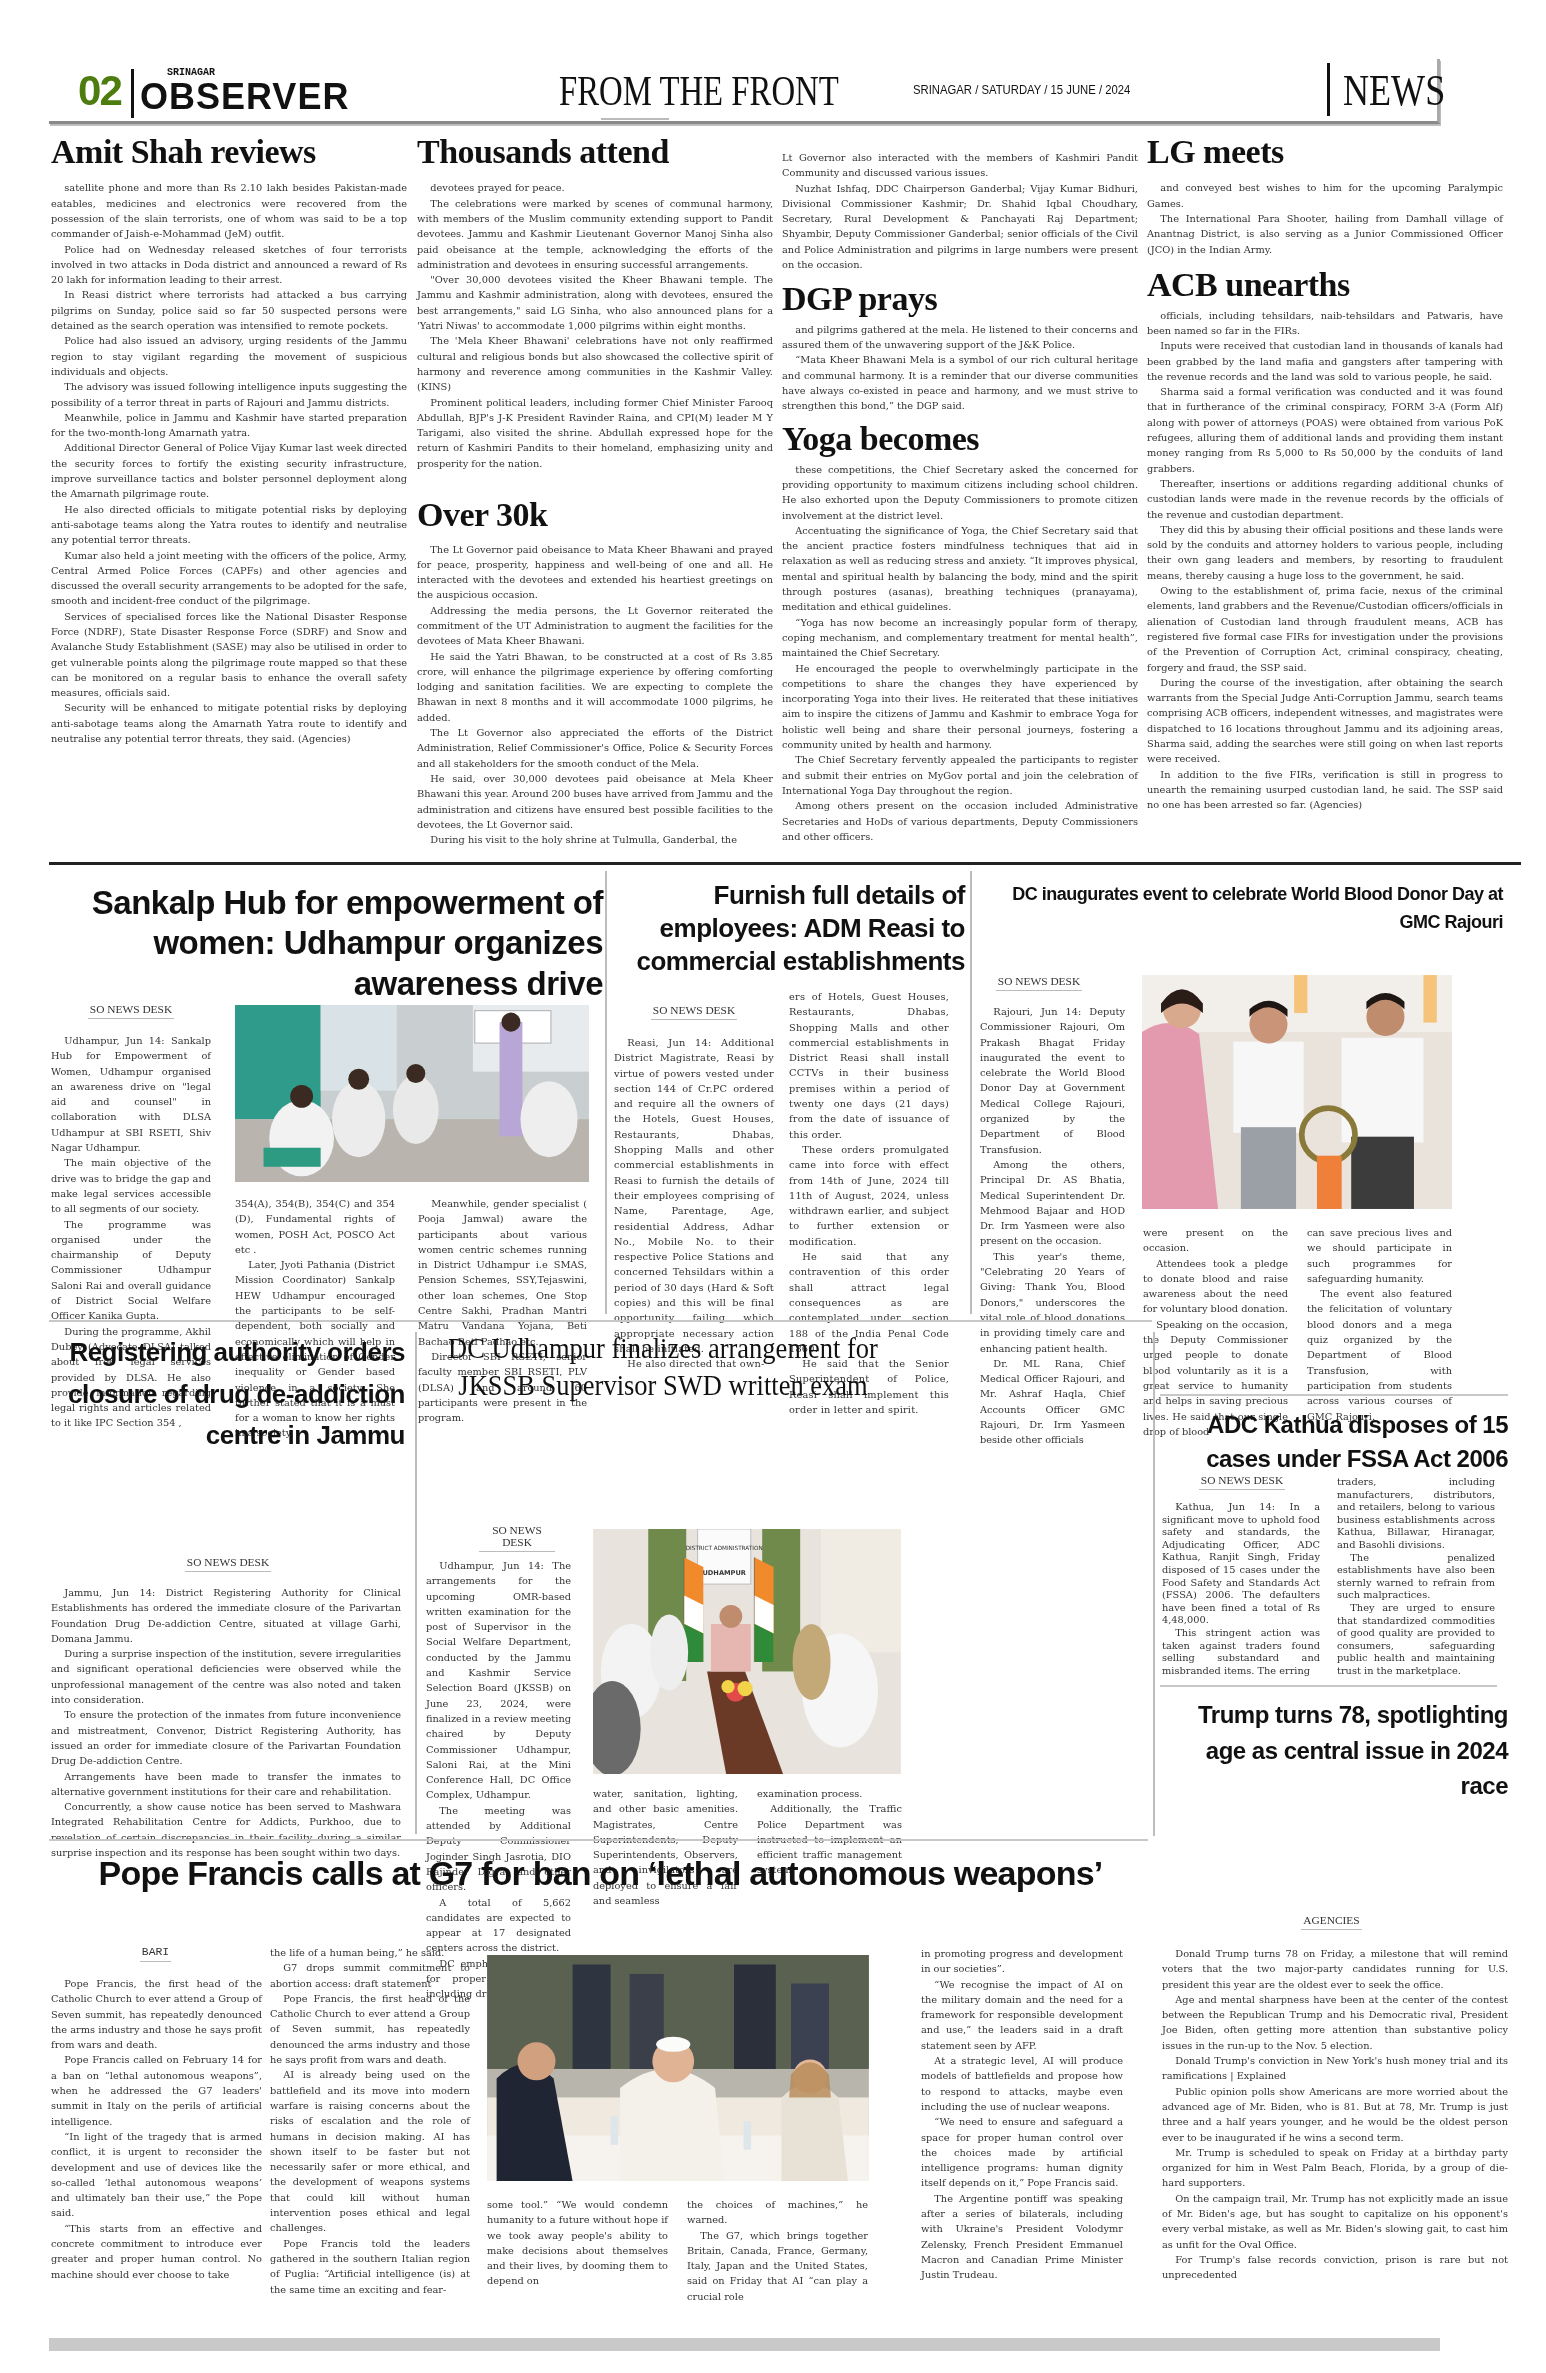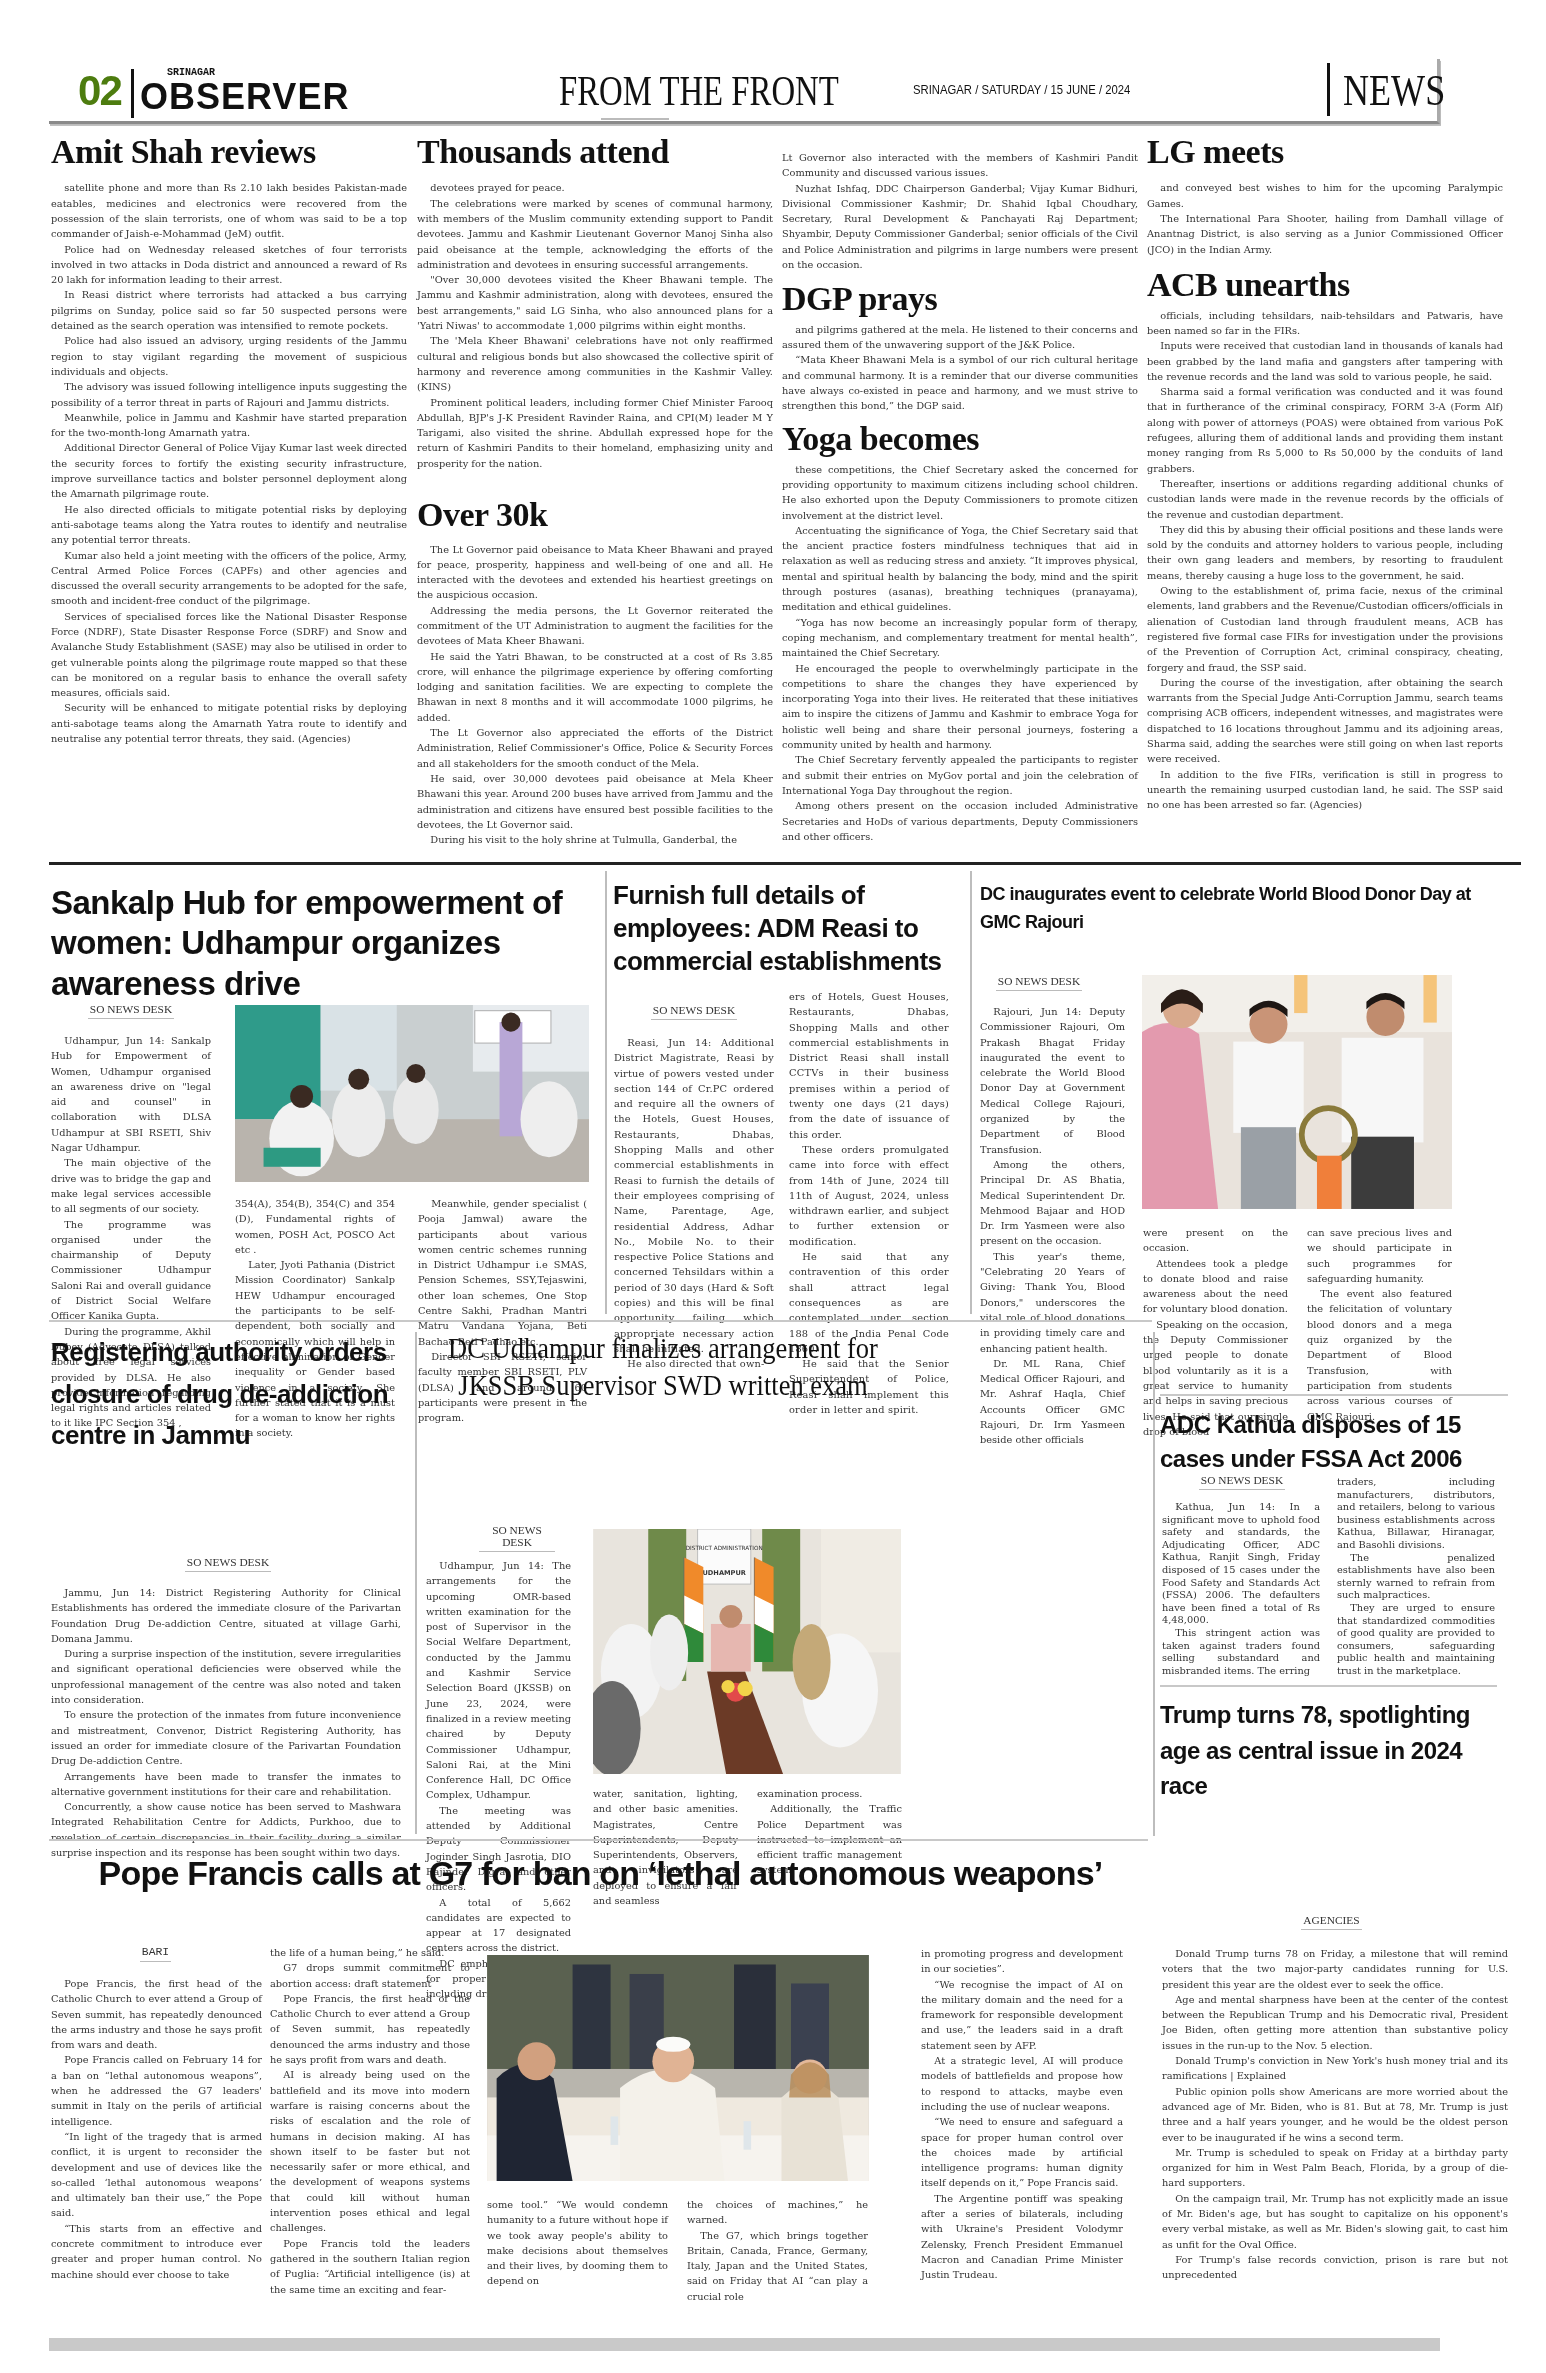--- a/index.html
+++ b/index.html
@@ -10,21 +10,21 @@
   .pgnum { left: 17px; top: 7.6px; font-family: "Liberation Sans", sans-serif; font-weight: 900; font-size: 42px; letter-spacing: -1.9px; color: #4d7c0f; margin-left: 12px; }
   .vbar { width: 2.9px; background: #111; }
   .srinagar { left: 118px; top: 7.6px; font-family: Liberation Mono, monospace; font-weight: 700; font-size: 10px; color: #111; }
   .observer { left: 91px; top: 17px; font-family: "Liberation Sans", sans-serif; font-weight: 900; font-size: 36px; letter-spacing: 1px; color: #111; transform: scaleY(1.0); }
   .section { left: 510px; top: 7.6px; font-family: "Liberation Serif", serif; font-size: 42px; color: #111; transform: scaleX(0.78); transform-origin: left; letter-spacing: 0px; }
   .section-underline { left: 552px; top: 59px; width: 68px; height: 1.9px; background: #bbb; }
   .dateline { left: 864px; top: 23px; font-family: "Liberation Sans", sans-serif; font-size: 13.3px; transform: scaleX(0.85); transform-origin: left; color: #111; }
   .news { left: 1294px; top: 5.7px; font-family: "Liberation Serif", serif; font-size: 44px; color: #111; transform: scaleX(0.82); transform-origin: left; }
 
   .hd-serif { font-family: "Liberation Serif", serif; font-weight: 700; font-size: 34px; color: #111; letter-spacing: -0.5px; line-height: 1; }
-  .hd-sans { font-family: "Liberation Sans", sans-serif; font-weight: 700; color: #111; text-align: left; line-height: 1.22; letter-spacing: -0.5px; transform-origin: center top; }
+  .hd-sans { font-family: "Liberation Sans", sans-serif; font-weight: 700; color: #111; text-align: right; line-height: 1.22; letter-spacing: -0.5px; transform-origin: center top; }
   .hd-light { font-family: "Liberation Serif", serif; font-weight: 400; color: #111; text-align: center; line-height: 1.3; }
   .body { font-family: "DejaVu Serif", serif; font-size: 9.8px; line-height: 15.3px; color: #333; text-align: justify; hyphens: auto; }
   .body p { text-indent: 13.3px; }
   .body p.noindent { text-indent: 0; }
   .byline { font-family: "Liberation Serif", serif; font-size: 11.4px; color: #333; text-align: center; }
   .byline span { display: inline-block; padding: 0 1.9px 2.9px; border-bottom: 1.9px solid #bbb; }
   .rule-dark { height: 2.9px; background: #222; }
   .rule-grey { height: 1.9px; background: #c8c8c8; }
   .vrule { width: 1.9px; background: #bdbdbd; }
   .photo { overflow: hidden; }

